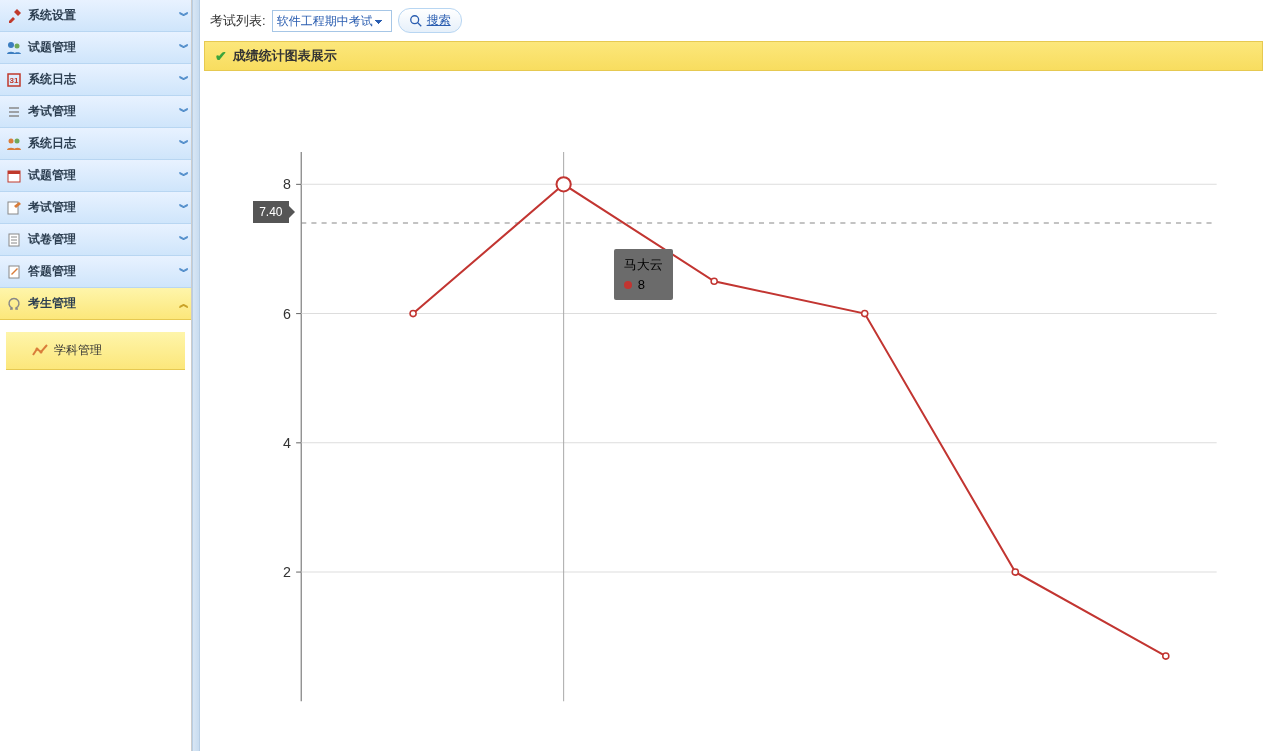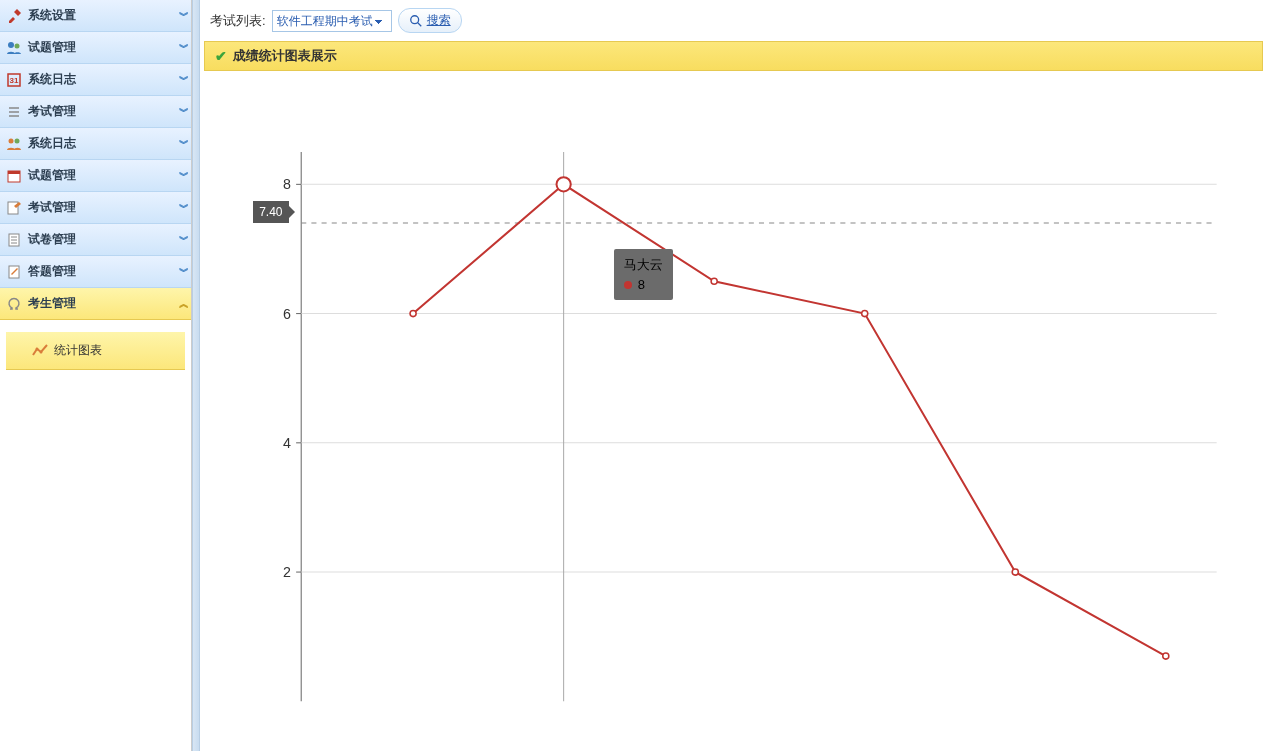--- a/index.html
+++ b/index.html
@@ -312,21 +312,21 @@
       </div>
     </div>
   <div class="subitem">
     <span class="icon">
       <svg viewBox="0 0 16 16">
           <polyline points="1,12 5,6 9,9 15,2" stroke="#d97d3a" stroke-width="2" fill="none"></polyline>
           <circle cx="5" cy="6" r="1.5" fill="#d97d3a"></circle>
           <circle cx="9" cy="9" r="1.5" fill="#d97d3a"></circle>
         </svg>
     </span>
-    <span>统计图表</span>
+    <span>学科管理</span>
   </div>
 </div>
 
 <div class="splitter"></div>
 
 <div class="main">
   <div class="toolbar">
     <label>考试列表:</label>
     <select>
       <option>软件工程期中考试</option>

